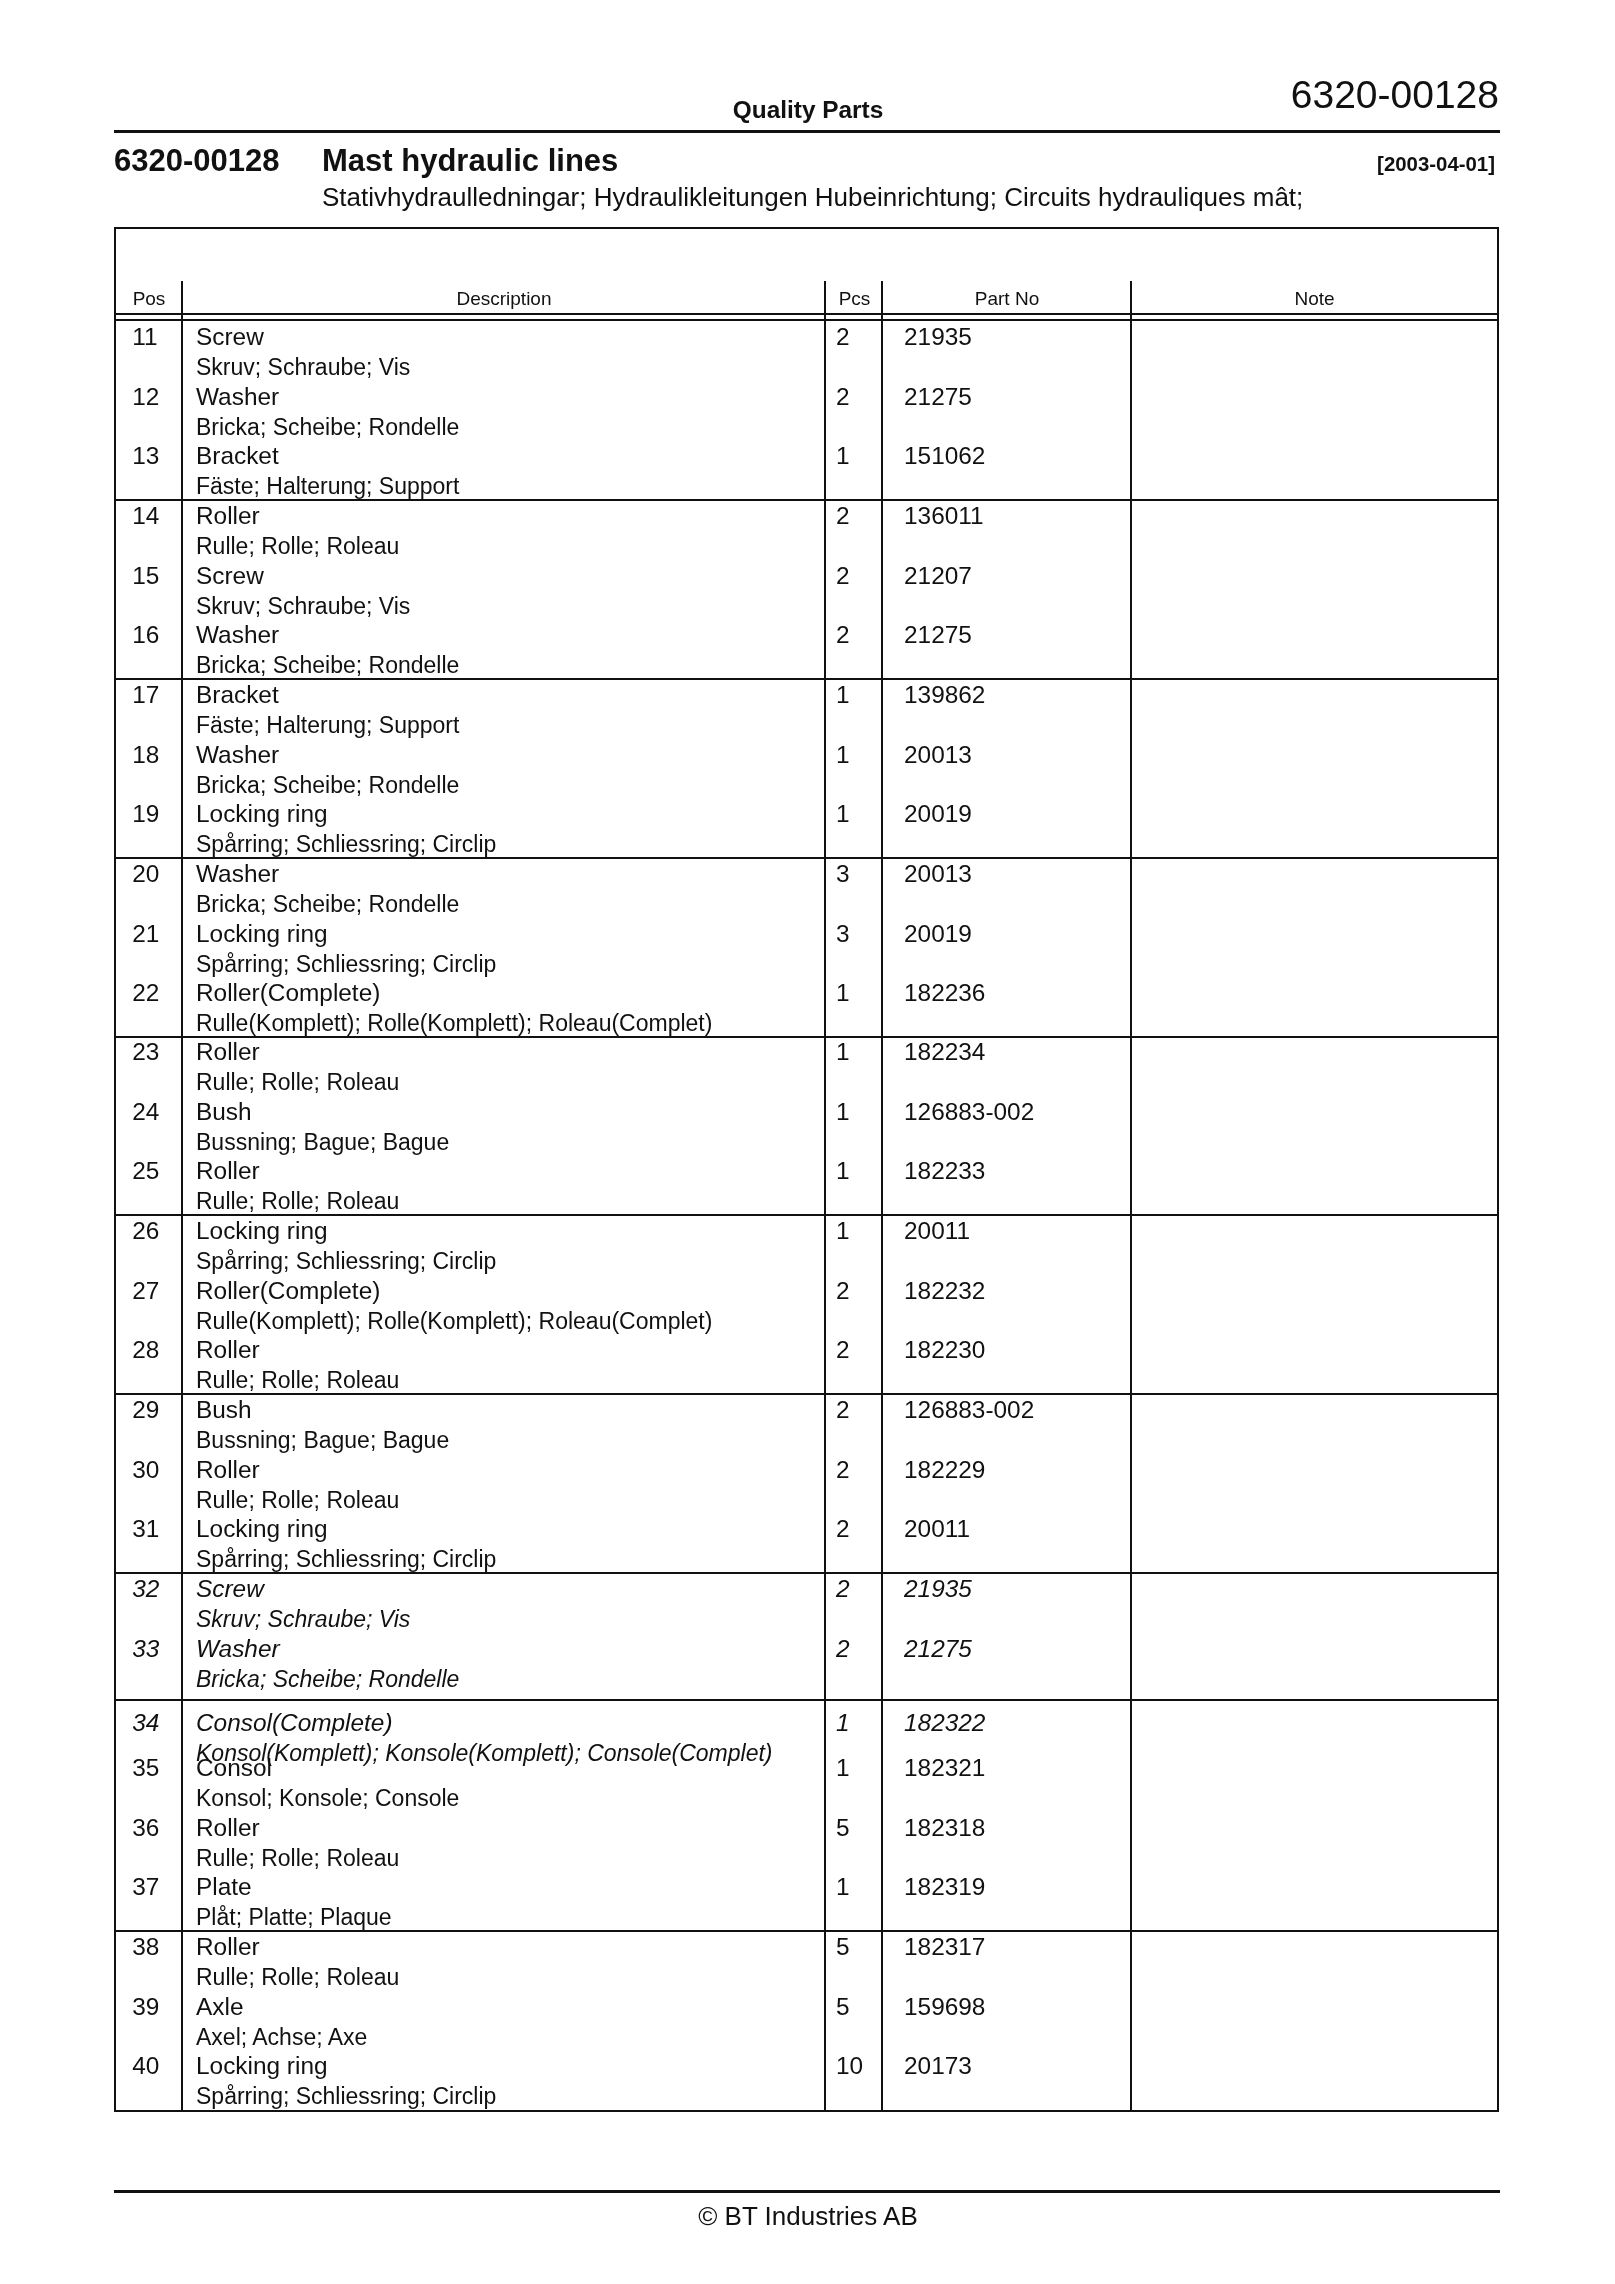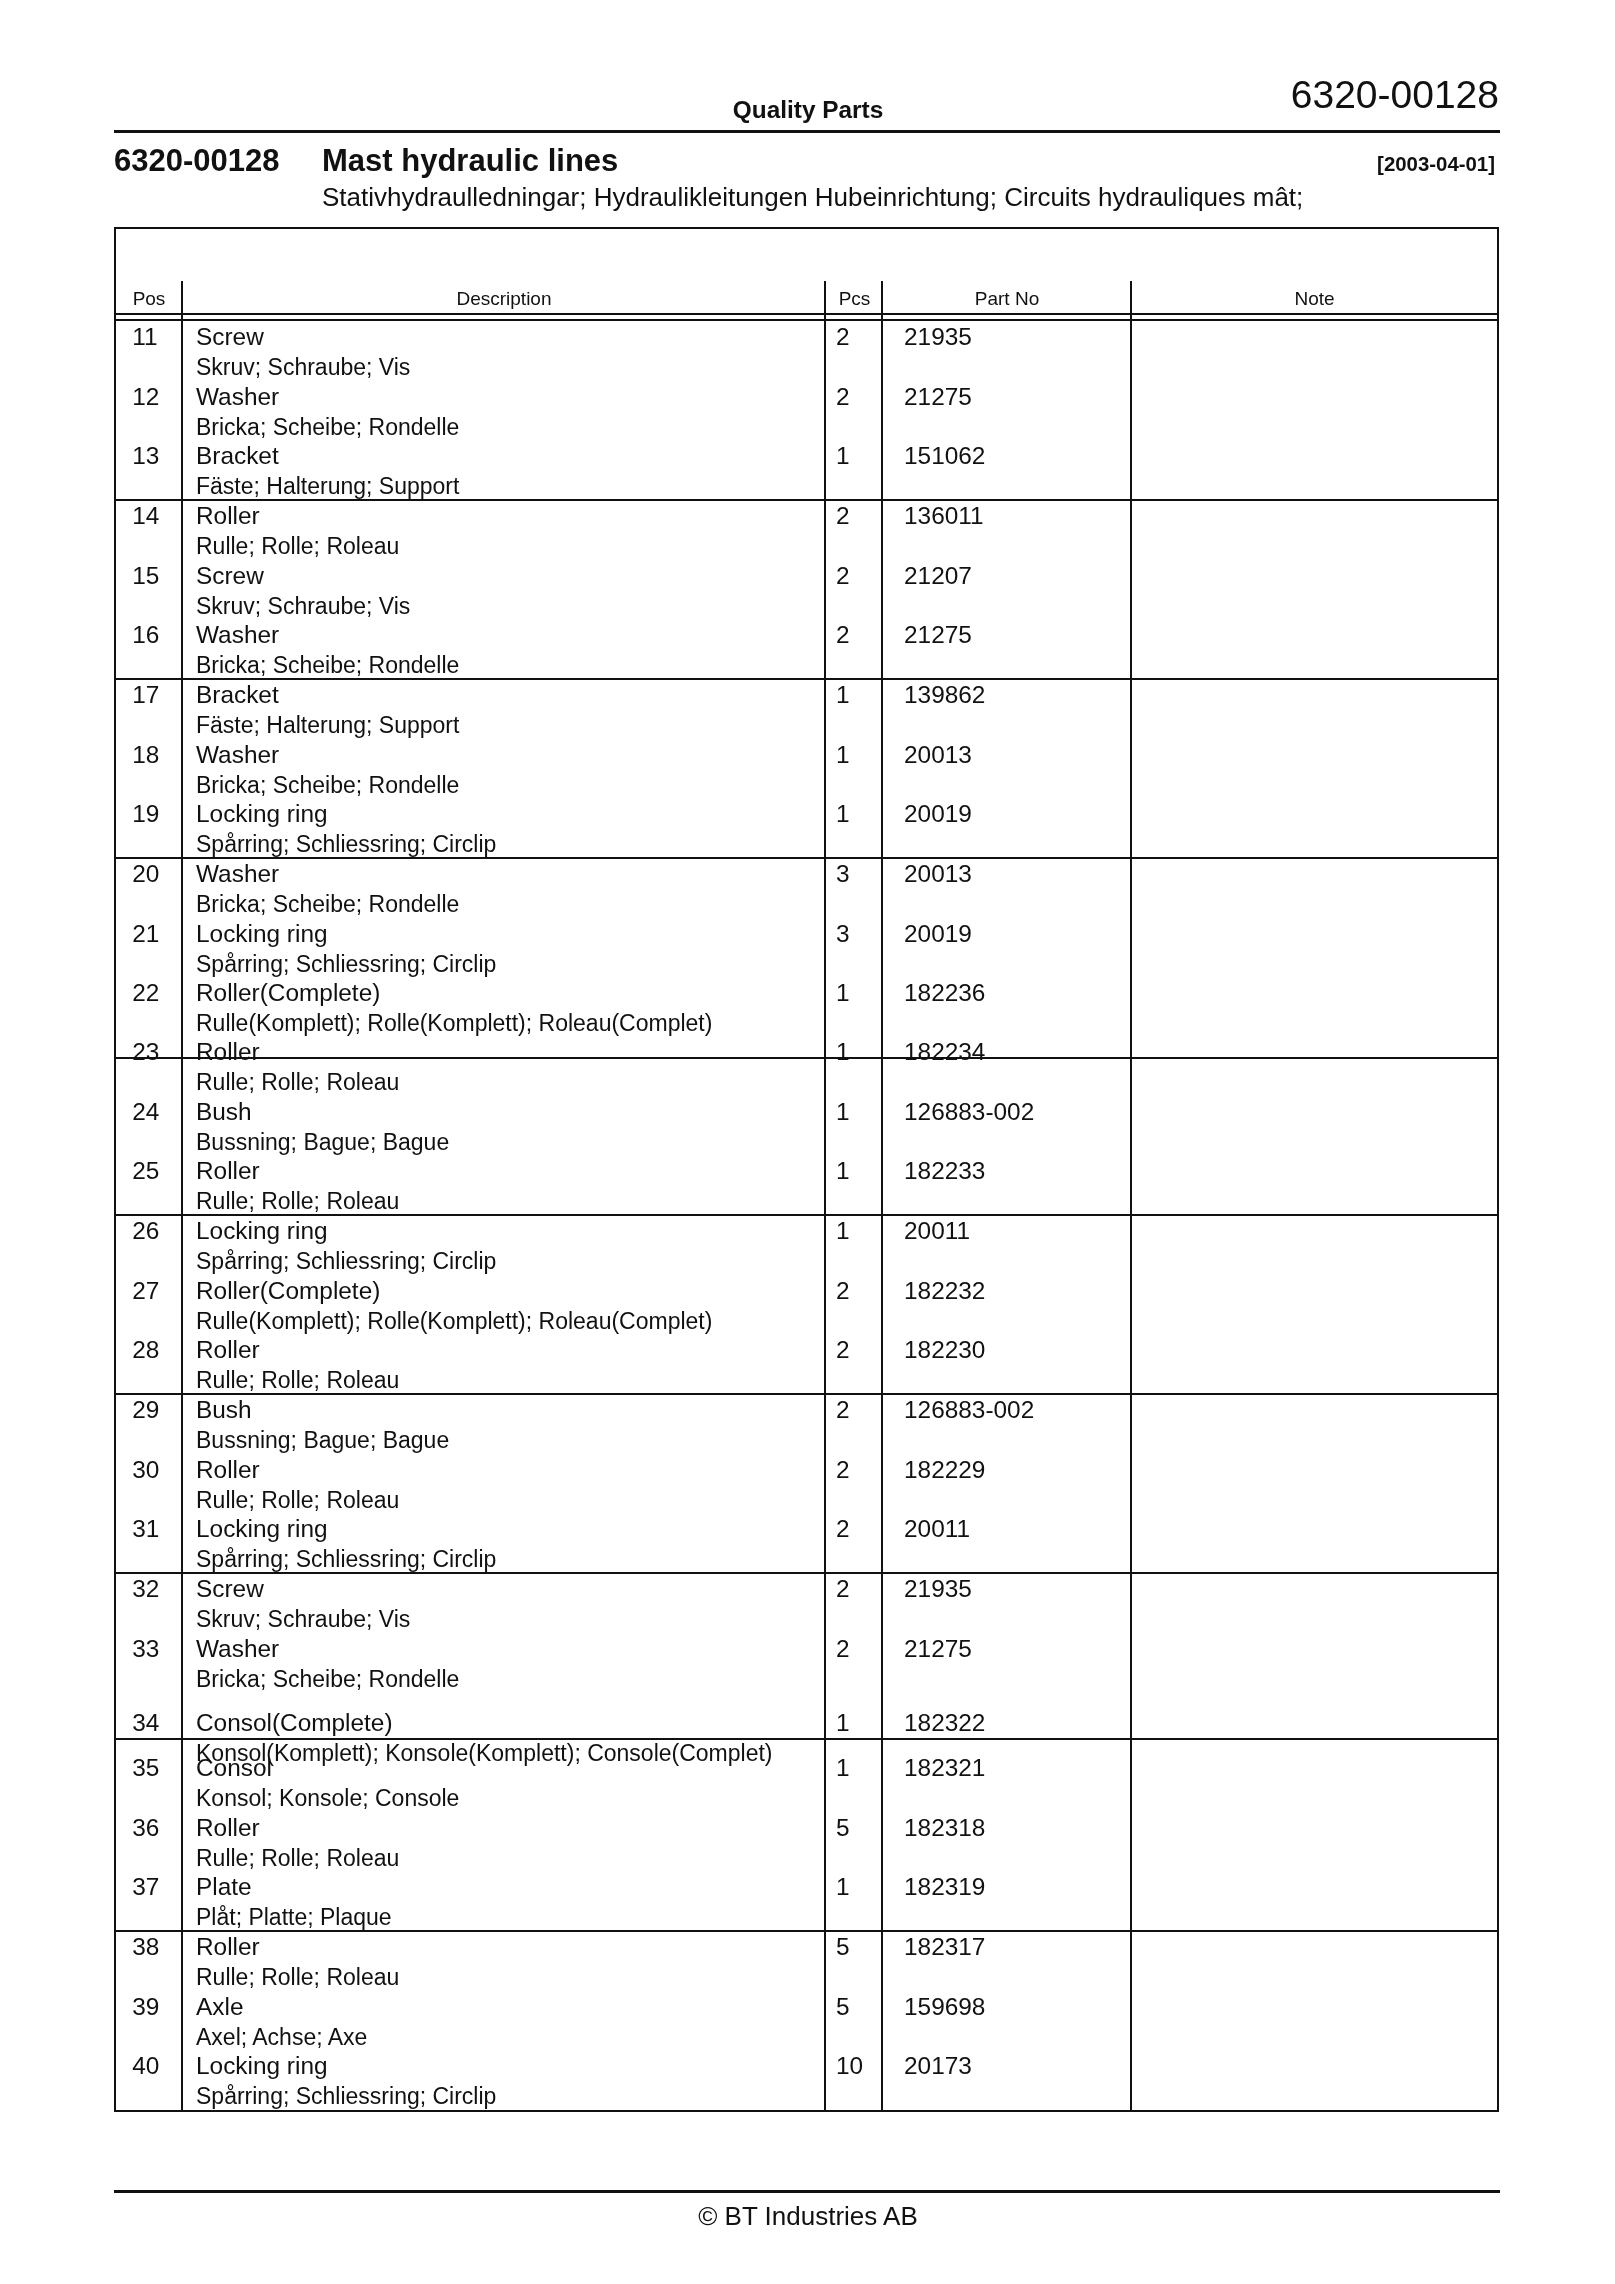--- a/index.html
+++ b/index.html
@@ -132,21 +132,21 @@
         </div>
         <div class="item" style="top: 119px;">
           <span class="pos">19</span>
           <span class="name">Locking ring</span>
           <span class="trans">Spårring; Schliessring; Circlip</span>
           <span class="pcs">1</span>
           <span class="partno">20019</span>
           <span class="note"></span>
         </div>
       </div>
-      <div class="group" style="top: 630px; height: 200px;">
+      <div class="group" style="top: 630px; height: 179px;">
         <div class="item" style="top: 0px;">
           <span class="pos">20</span>
           <span class="name">Washer</span>
           <span class="trans">Bricka; Scheibe; Rondelle</span>
           <span class="pcs">3</span>
           <span class="partno">20013</span>
           <span class="note"></span>
         </div>
         <div class="item" style="top: 60px;">
           <span class="pos">21</span>
@@ -236,21 +236,21 @@
         </div>
         <div class="item" style="top: 119px;">
           <span class="pos">31</span>
           <span class="name">Locking ring</span>
           <span class="trans">Spårring; Schliessring; Circlip</span>
           <span class="pcs">2</span>
           <span class="partno">20011</span>
           <span class="note"></span>
         </div>
       </div>
-      <div class="group" style="top: 1345px; height: 166px;">
+      <div class="group" style="top: 1345px; height: 127px; font-style: italic;">
         <div class="item" style="top: 0px;">
           <span class="pos">32</span>
           <span class="name">Screw</span>
           <span class="trans">Skruv; Schraube; Vis</span>
           <span class="pcs">2</span>
           <span class="partno">21935</span>
           <span class="note"></span>
         </div>
         <div class="item" style="top: 60px;">
           <span class="pos">33</span>

